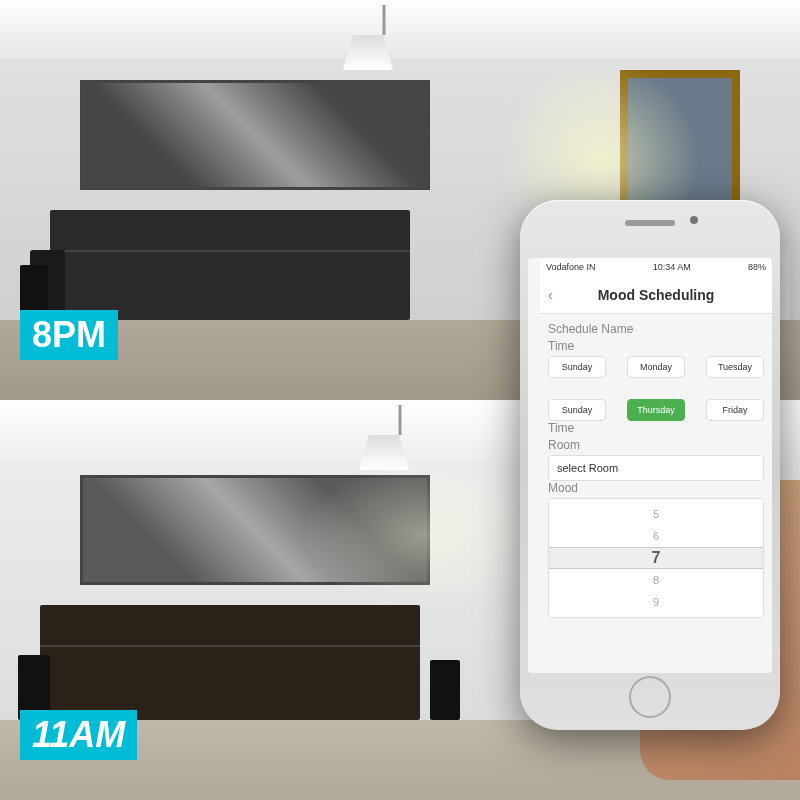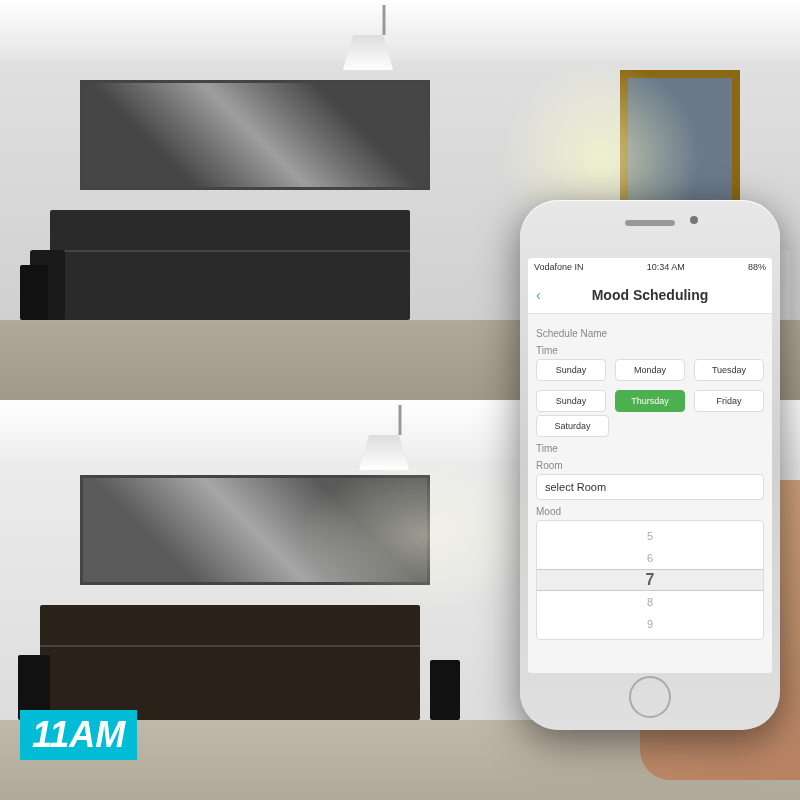--- a/index.html
+++ b/index.html
@@ -201,20 +201,21 @@
     .phone-screen {
       position: absolute;
       top: 58px;
       left: 8px;
       width: 244px;
       height: 415px;
       background: #f5f5f5;
       border-radius: 4px;
       overflow: hidden;
       z-index: 23;
+      padding-left: 12px;
     }
 
     .phone-speaker-top {
       position: absolute;
       top: 20px;
       left: 50%;
       transform: translateX(-50%);
       width: 50px;
       height: 6px;
       background: #999;
@@ -286,40 +287,39 @@
     }
 
     .app-content {
       padding: 8px;
       background: #f5f5f5;
       height: calc(100% - 56px);
       overflow: hidden;
     }
 
     .field-label {
-      font-size: 10px;
+      font-size: 12px;
       color: #888;
       margin-bottom: 3px;
-      margin-top: 6px;
     }
 
     .field-value {
       background: #fff;
       border: 1px solid #ddd;
       border-radius: 4px;
       padding: 6px 8px;
       font-size: 11px;
       color: #333;
       width: 100%;
     }
 
     .days-grid {
       display: grid;
       grid-template-columns: repeat(3, 1fr);
-      gap: 9px;
+      gap: 21px;
       margin-top: 3px;
     }
 
     .day-btn {
       background: #fff;
       border: 1px solid #ddd;
       border-radius: 4px;
       padding: 5px 3px;
       font-size: 9px;
       text-align: center;
@@ -459,20 +459,23 @@
     </div>
     <div class="cabinet" style="left:40px;width:380px;height:115px;background:#2a2218;">
       <div class="cabinet-shelf"></div>
     </div>
     <div style="position:absolute;bottom:80px;left:18px;width:32px;height:65px;background:#111;border-radius:2px;"></div>
     <div style="position:absolute;bottom:80px;left:430px;width:30px;height:60px;background:#111;border-radius:2px;"></div>
     <div style="position:absolute;bottom:80px;right:10px;width:180px;height:70px;background:#e8e8e8;border-radius:4px;"></div>
     <div class="room-floor" style="background:linear-gradient(180deg,#c0b8a8 0%,#b0a898 100%);"></div>
   </div>
 
+  <div class="time-label time-label-top">
+    <span>8PM</span>
+  </div>
   <div class="time-label time-label-bottom">
     <span>11AM</span>
   </div>
 
   <div class="phone-wrapper">
 
     <div class="hand-bg"></div>
 
     <div class="phone-outer">
       <div class="phone-speaker-top"></div>
@@ -499,23 +502,20 @@
 
           <div class="field-label">Time</div>
           <div class="days-grid">
             <div class="day-btn">Sunday</div>
             <div class="day-btn">Monday</div>
             <div class="day-btn">Tuesday</div>
             <div class="day-btn">Sunday</div>
             <div class="day-btn active">Thursday</div>
             <div class="day-btn">Friday</div>
           </div>
-          <div class="saturday-row">
-            <div class="day-btn saturday">Saturday</div>
-          </div>
 
           <div class="field-label">Time</div>
 
           <div class="field-label">Room</div>
           <div class="field-value">select Room</div>
 
           <div class="field-label">Mood</div>
 
           <div class="picker-container">
             <div class="picker-highlight"></div>

